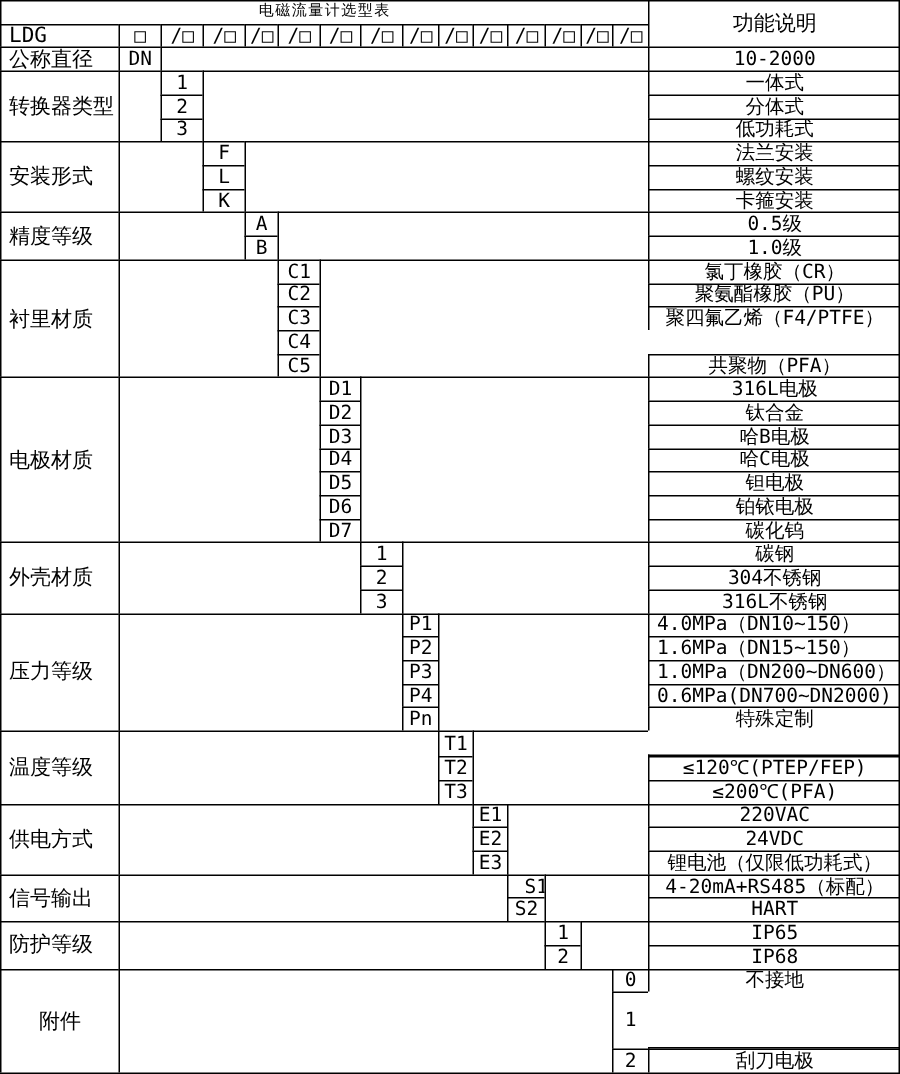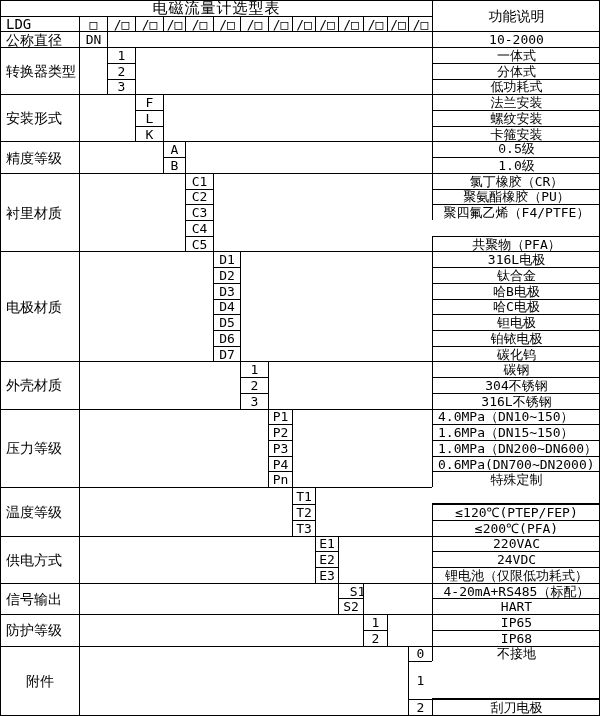--- a/index.html
+++ b/index.html
@@ -11,21 +11,21 @@
     border-right:1px solid #000;border-bottom:1px solid #000;
     font-family:"DejaVu Sans Mono","Liberation Sans",sans-serif;
   }
   .c{
     box-sizing:border-box;border-left:1px solid #000;border-top:1px solid #000;
     display:flex;align-items:center;justify-content:center;
     font-size:13px;line-height:1;white-space:nowrap;overflow:hidden;
   }
   .left{justify-content:flex-start;padding-left:5px;}
   .label{font-size:14px;}
-  .title{font-size:15px;letter-spacing:1px;}
+  .title{font-size:10px;letter-spacing:1px;}
   .code{font-size:13px;}
   .desc{font-size:13px;}
 </style>
 </head>
 <body>
 
 <div id="sel-table">
     <div class="c title" style="grid-area: 1 / 1 / span 1 / span 15;">电磁流量计选型表</div>
     <div class="c label" style="grid-area: 1 / 16 / span 2 / span 1;">功能说明</div>
     <div class="c left label" style="grid-area: 2 / 1 / span 1 / span 1;">LDG</div>
@@ -61,21 +61,21 @@
     <div class="c code" style="grid-area: 7 / 4 / span 1 / span 1;">F</div>
     <div class="c desc" style="grid-area: 7 / 16 / span 1 / span 1;">法兰安装</div>
     <div class="c code" style="grid-area: 8 / 4 / span 1 / span 1;">L</div>
     <div class="c desc" style="grid-area: 8 / 16 / span 1 / span 1;">螺纹安装</div>
     <div class="c code" style="grid-area: 9 / 4 / span 1 / span 1;">K</div>
     <div class="c desc" style="grid-area: 9 / 16 / span 1 / span 1;">卡箍安装</div>
     <div class="c" style="grid-area: 7 / 5 / span 3 / span 11;"></div>
     <div class="c left label" style="grid-area: 10 / 1 / span 2 / span 1;">精度等级</div>
     <div class="c" style="grid-area: 10 / 2 / span 2 / span 3;"></div>
     <div class="c code" style="grid-area: 10 / 5 / span 1 / span 1;">A</div>
-    <div class="c desc" style="grid-area: 10 / 16 / span 1 / span 1; font-family: Liberation Mono, monospace;">0.5级</div>
+    <div class="c desc" style="grid-area: 10 / 16 / span 1 / span 1;">0.5级</div>
     <div class="c code" style="grid-area: 11 / 5 / span 1 / span 1;">B</div>
     <div class="c desc" style="grid-area: 11 / 16 / span 1 / span 1;">1.0级</div>
     <div class="c" style="grid-area: 10 / 6 / span 2 / span 10;"></div>
     <div class="c left label" style="grid-area: 12 / 1 / span 5 / span 1;">衬里材质</div>
     <div class="c" style="grid-area: 12 / 2 / span 5 / span 4;"></div>
     <div class="c code" style="grid-area: 12 / 6 / span 1 / span 1;">C1</div>
     <div class="c desc" style="grid-area: 12 / 16 / span 1 / span 1;">氯丁橡胶（CR）</div>
     <div class="c code" style="grid-area: 13 / 6 / span 1 / span 1;">C2</div>
     <div class="c desc" style="grid-area: 13 / 16 / span 1 / span 1;">聚氨酯橡胶（PU）</div>
     <div class="c code" style="grid-area: 14 / 6 / span 1 / span 1;">C3</div>

